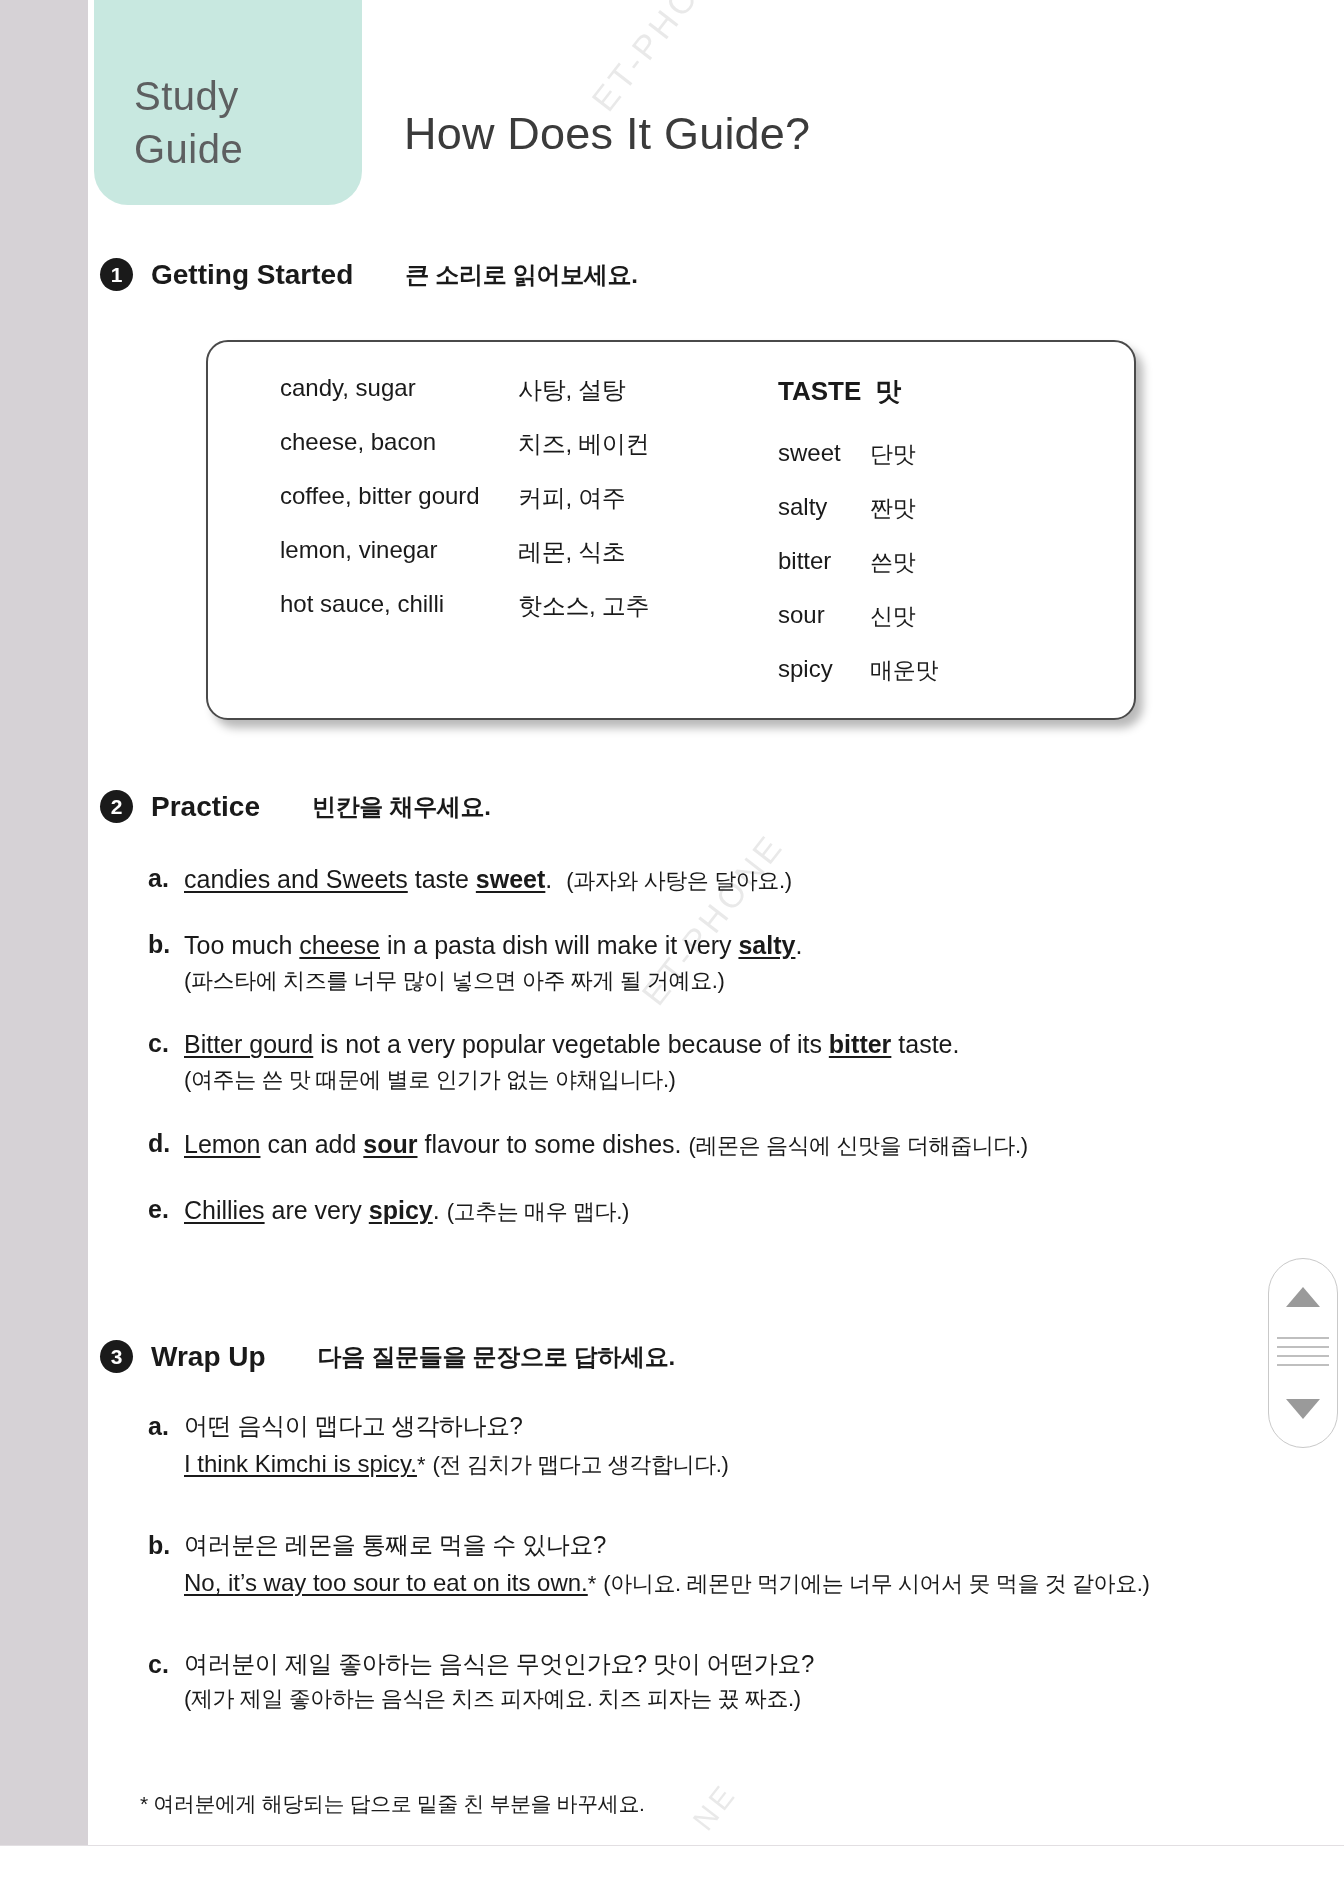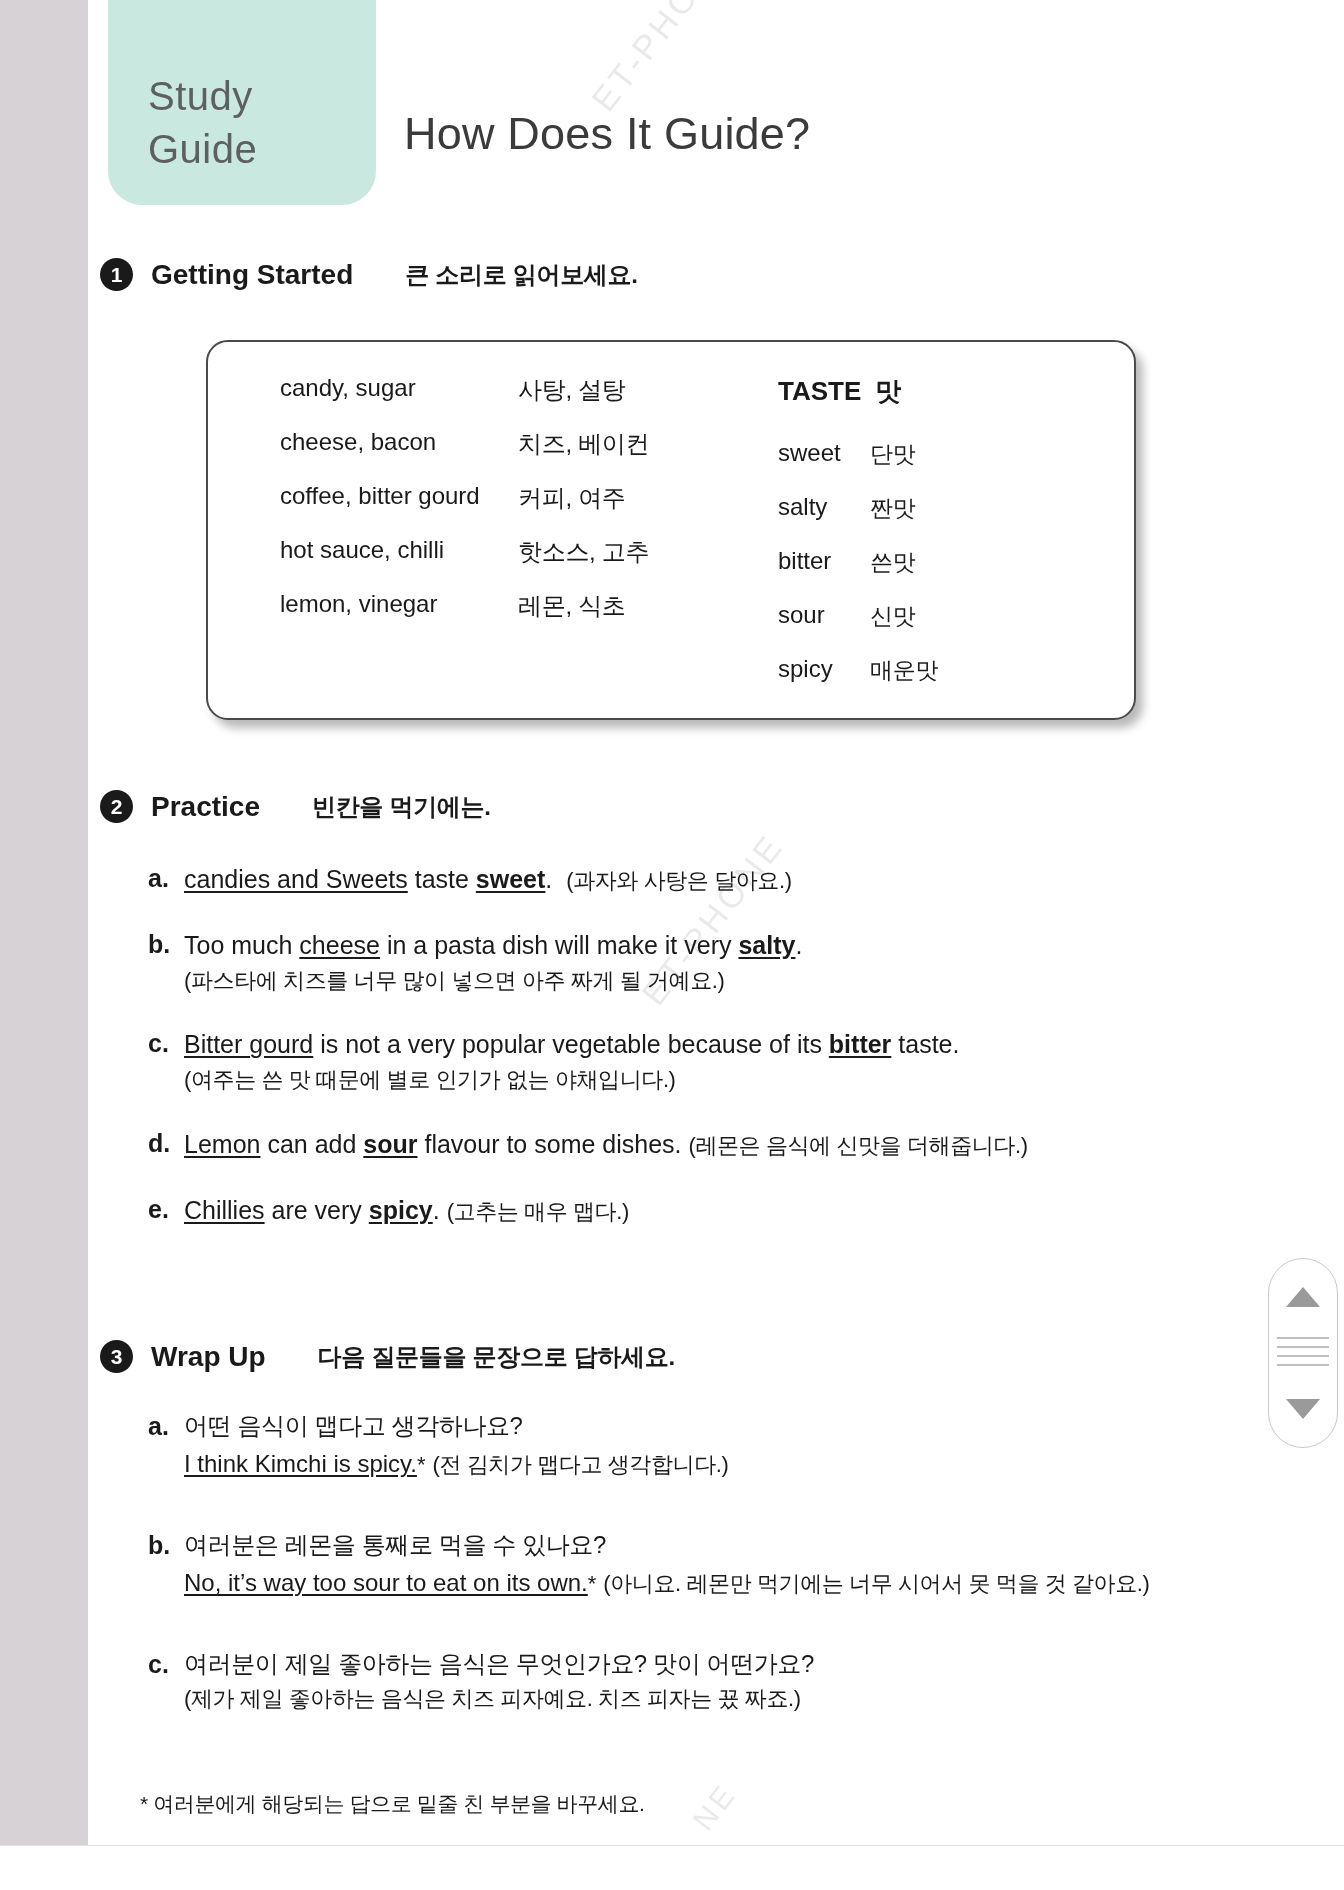--- a/index.html
+++ b/index.html
@@ -50,21 +50,21 @@
   .sheet {
     position: absolute;
     left: 88px; top: 0;
     width: 1248px; height: 1846px;
     background: #ffffff;
   }
 
   
   .study-tab {
     position: absolute;
-    left: 108px; top: 0;
+    left: 94px; top: 0;
     width: 268px; height: 205px;
     background: #c8e8e0;
     border-bottom-left-radius: 34px;
     border-bottom-right-radius: 34px;
     box-sizing: border-box;
     padding: 70px 0 0 40px;
   }
   .study-tab .line {
     font-size: 40px;
     color: #5d5f60;
@@ -282,26 +282,26 @@
     </div>
     <div class="vrow">
       <span class="v-en">cheese, bacon</span>
       <span class="v-ko">치즈, 베이컨</span>
     </div>
     <div class="vrow">
       <span class="v-en">coffee, bitter gourd</span>
       <span class="v-ko">커피, 여주</span>
     </div>
     <div class="vrow">
+      <span class="v-en">lemon, vinegar</span>
+      <span class="v-ko">레몬, 식초</span>
+    </div>
+    <div class="vrow">
       <span class="v-en">hot sauce, chilli</span>
       <span class="v-ko">핫소스, 고추</span>
-    </div>
-    <div class="vrow">
-      <span class="v-en">lemon, vinegar</span>
-      <span class="v-ko">레몬, 식초</span>
     </div>
   </div>
 
   <div class="vocab-col taste">
     <div class="vocab-head">
       <span>TASTE</span><span class="ko">맛</span>
     </div>
     <div class="vrow">
       <span class="v-en">sweet</span>
       <span class="v-ko">단맛</span>
@@ -321,21 +321,21 @@
     <div class="vrow">
       <span class="v-en">spicy</span>
       <span class="v-ko">매운맛</span>
     </div>
   </div>
 </div>
 
 <div class="section" style="top:790px;">
   <div class="num-badge">2</div>
   <div class="sec-title">Practice</div>
-  <div class="sec-ko">빈칸을 먹기에는.</div>
+  <div class="sec-ko">빈칸을 채우세요.</div>
 </div>
 
 <div class="list" style="top:860px;">
 
   <div class="item">
     <div class="marker">a.</div>
     <div class="body">
       <span class="u">candies and Sweets</span><span> taste </span><span class="ub">sweet</span><span>.</span>&nbsp;&nbsp;<span class="ko-inline">(과자와 사탕은 달아요.)</span>
     </div>
   </div>

